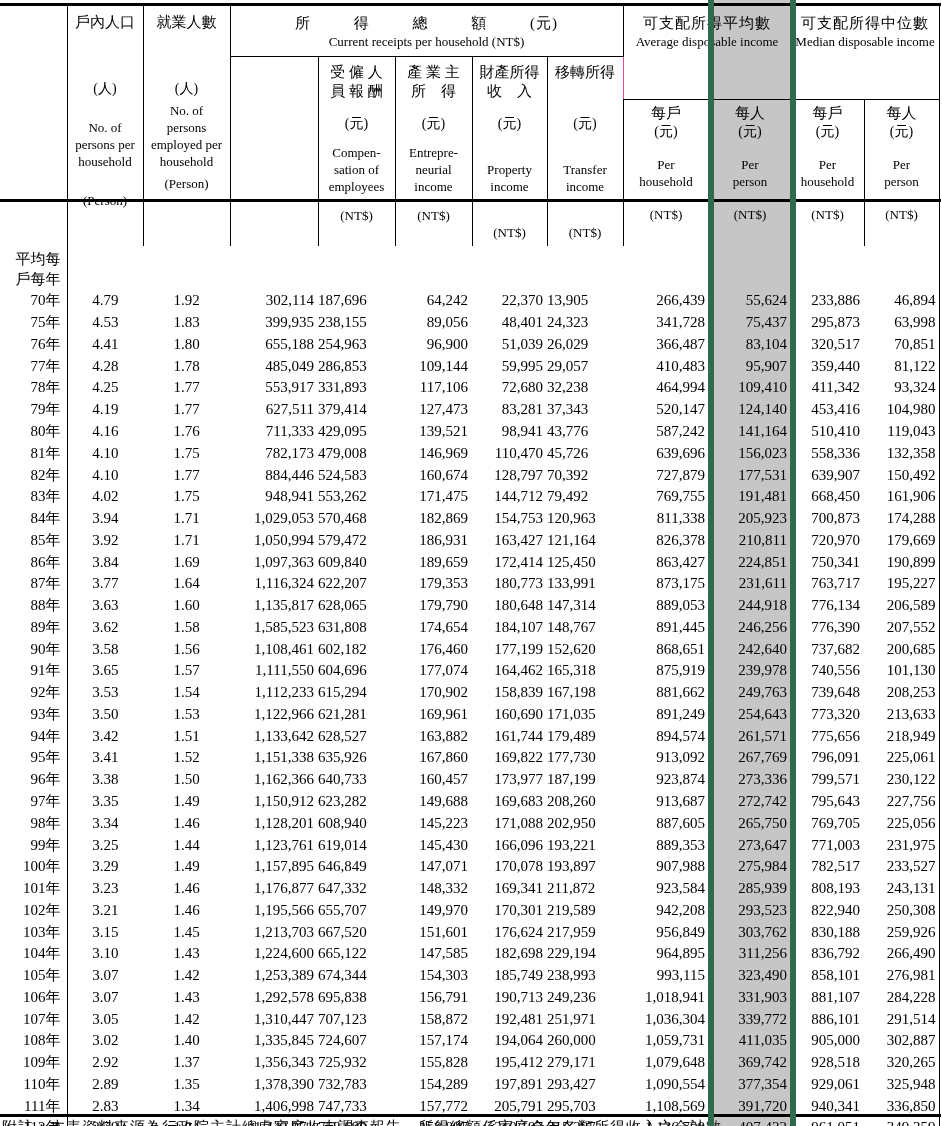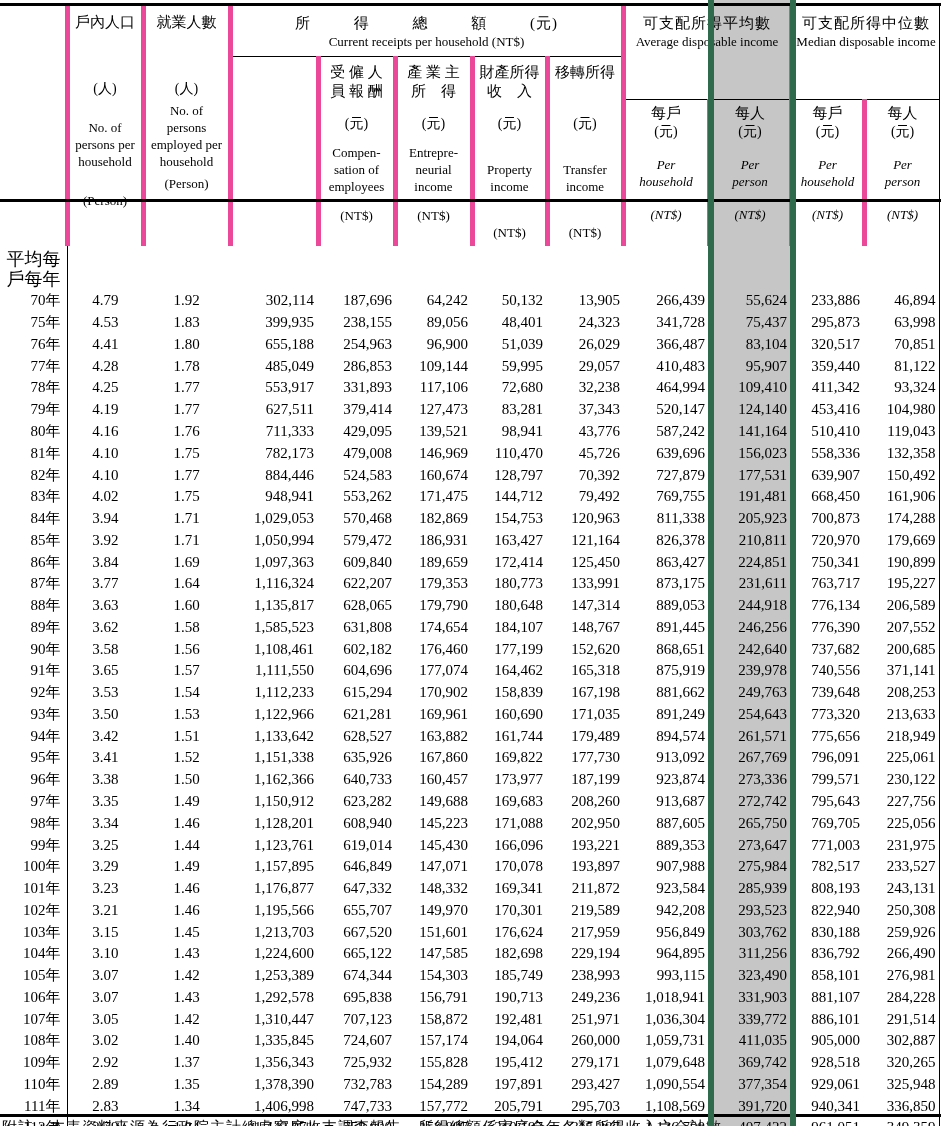--- a/index.html
+++ b/index.html
@@ -13,21 +13,21 @@
   .rule-top{top:3px;height:2.5px;}
   .rule-head{top:199px;height:2.5px;}
   .rule-bottom{top:1114px;height:3px;}
 
   table.main{position:absolute;left:0;top:3px;width:939px;z-index:1;
              border-collapse:collapse;table-layout:fixed;}
   thead th{font-weight:normal;padding:0;vertical-align:top;text-align:center;}
   tr.hr1{height:34px;} tr.hr2{height:38px;} tr.hr3{height:125px;}
 
   
-  th.b-lr{border-left:5px solid #ec4899;border-right:1px solid #000;}
+  th.b-lr{border-left:1px solid #ec4899;border-right:1px solid #000;}
   th.b-r{border-right:1px solid #000;}
   th.b-b{border-bottom:1px solid #000;}
   th.b-r-heavy, td.b-r-heavy{border-right:1.5px solid #000;}
 
   .hc{display:flex;flex-direction:column;align-items:center;height:100%;box-sizing:border-box;padding-bottom:5px;}
   .zh{font-size:15px;line-height:19px;}
   .unit{font-size:14px;line-height:17px;}
   .en{font-size:13px;line-height:17px;}
   .pre{white-space:pre-line;}
 
@@ -40,33 +40,33 @@
   .hc-inc .unit{margin-top:14px;}
   .hc-comp .en,.hc-entre .en{margin-top:12px;}
   .hc-prop .en,.hc-trans .en{margin-top:29px;}
   .hc-trans .unit{margin-top:33px;}
 
   .hc-grp .zh{margin-top:11px;letter-spacing:1px;}
   .hc-grp .en{line-height:18px;font-family:Liberation Serif, serif;}
   .wide{word-spacing:38px;}
 
   .hc-sub .zh{margin-top:4px;}
-  .hc-sub .en{margin-top:16px;font-style:italic;}
+  .hc-sub .en{margin-top:16px;}
 
   
   tbody td{font-size:15px;height:21.78px;line-height:21px;padding:0;white-space:nowrap;overflow:hidden;}
   tr.section-row{height:44px;}
-  td.section-label{text-align:left;vertical-align:top;padding:3px 0 0 2px;font-size:18px;line-height:20px;white-space:pre-line;}
+  td.section-label{text-align:left;vertical-align:top;padding:3px 0 0 2px;font-size:15px;line-height:20px;white-space:pre-line;}
   td.c-year{text-align:right;padding-right:6px;border-right:1px solid #000;}
   td.c-persons,td.c-employed{text-align:center;}
   td.c-total{text-align:right;padding-right:4px;}
-  td.c-comp{text-align:right;padding-right:3px;}
+  td.c-comp{text-align:left;padding-right:3px;}
   td.c-entre{text-align:right;padding-right:4px;}
   td.c-prop{text-align:right;padding-right:4px;}
-  td.c-trans{text-align:right;padding-right:3px;}
+  td.c-trans{padding-right:3px;}
   td.c-avghh{text-align:right;padding-right:4px;}
   td.c-avgpp{text-align:right;padding-right:4px;}
   td.c-medhh{text-align:right;padding-right:4px;}
   td.c-medpp{text-align:right;padding-right:3px;}
 
   .footnote{position:absolute;left:2px;top:1119px;width:938px;height:7px;overflow:hidden;
             font-size:15px;line-height:17px;z-index:1;letter-spacing:1px;}
 </style>
 </head>
 <body>
@@ -223,21 +223,21 @@
         <td colspan="10"></td>
         <td class="b-r-heavy"></td>
       </tr>
     <tr>
           <td class="c-year">70年</td>
           <td class="c-persons">4.79</td>
           <td class="c-employed">1.92</td>
           <td class="c-total">302,114</td>
           <td class="c-comp">187,696</td>
           <td class="c-entre">64,242</td>
-          <td class="c-prop">50,132</td>
+          <td class="c-prop">22,370</td>
           <td class="c-trans">13,905</td>
           <td class="c-avghh">266,439</td>
           <td class="c-avgpp">55,624</td>
           <td class="c-medhh">233,886</td>
           <td class="c-medpp b-r-heavy">46,894</td>
         </tr>
         <tr>
           <td class="c-year">75年</td>
           <td class="c-persons">4.53</td>
           <td class="c-employed">1.83</td>
@@ -466,21 +466,21 @@
           <td class="c-persons">3.65</td>
           <td class="c-employed">1.57</td>
           <td class="c-total">1,111,550</td>
           <td class="c-comp">604,696</td>
           <td class="c-entre">177,074</td>
           <td class="c-prop">164,462</td>
           <td class="c-trans">165,318</td>
           <td class="c-avghh">875,919</td>
           <td class="c-avgpp">239,978</td>
           <td class="c-medhh">740,556</td>
-          <td class="c-medpp b-r-heavy">371,141</td>
+          <td class="c-medpp b-r-heavy">101,130</td>
         </tr>
         <tr>
           <td class="c-year">92年</td>
           <td class="c-persons">3.53</td>
           <td class="c-employed">1.54</td>
           <td class="c-total">1,112,233</td>
           <td class="c-comp">615,294</td>
           <td class="c-entre">170,902</td>
           <td class="c-prop">158,839</td>
           <td class="c-trans">167,198</td>

